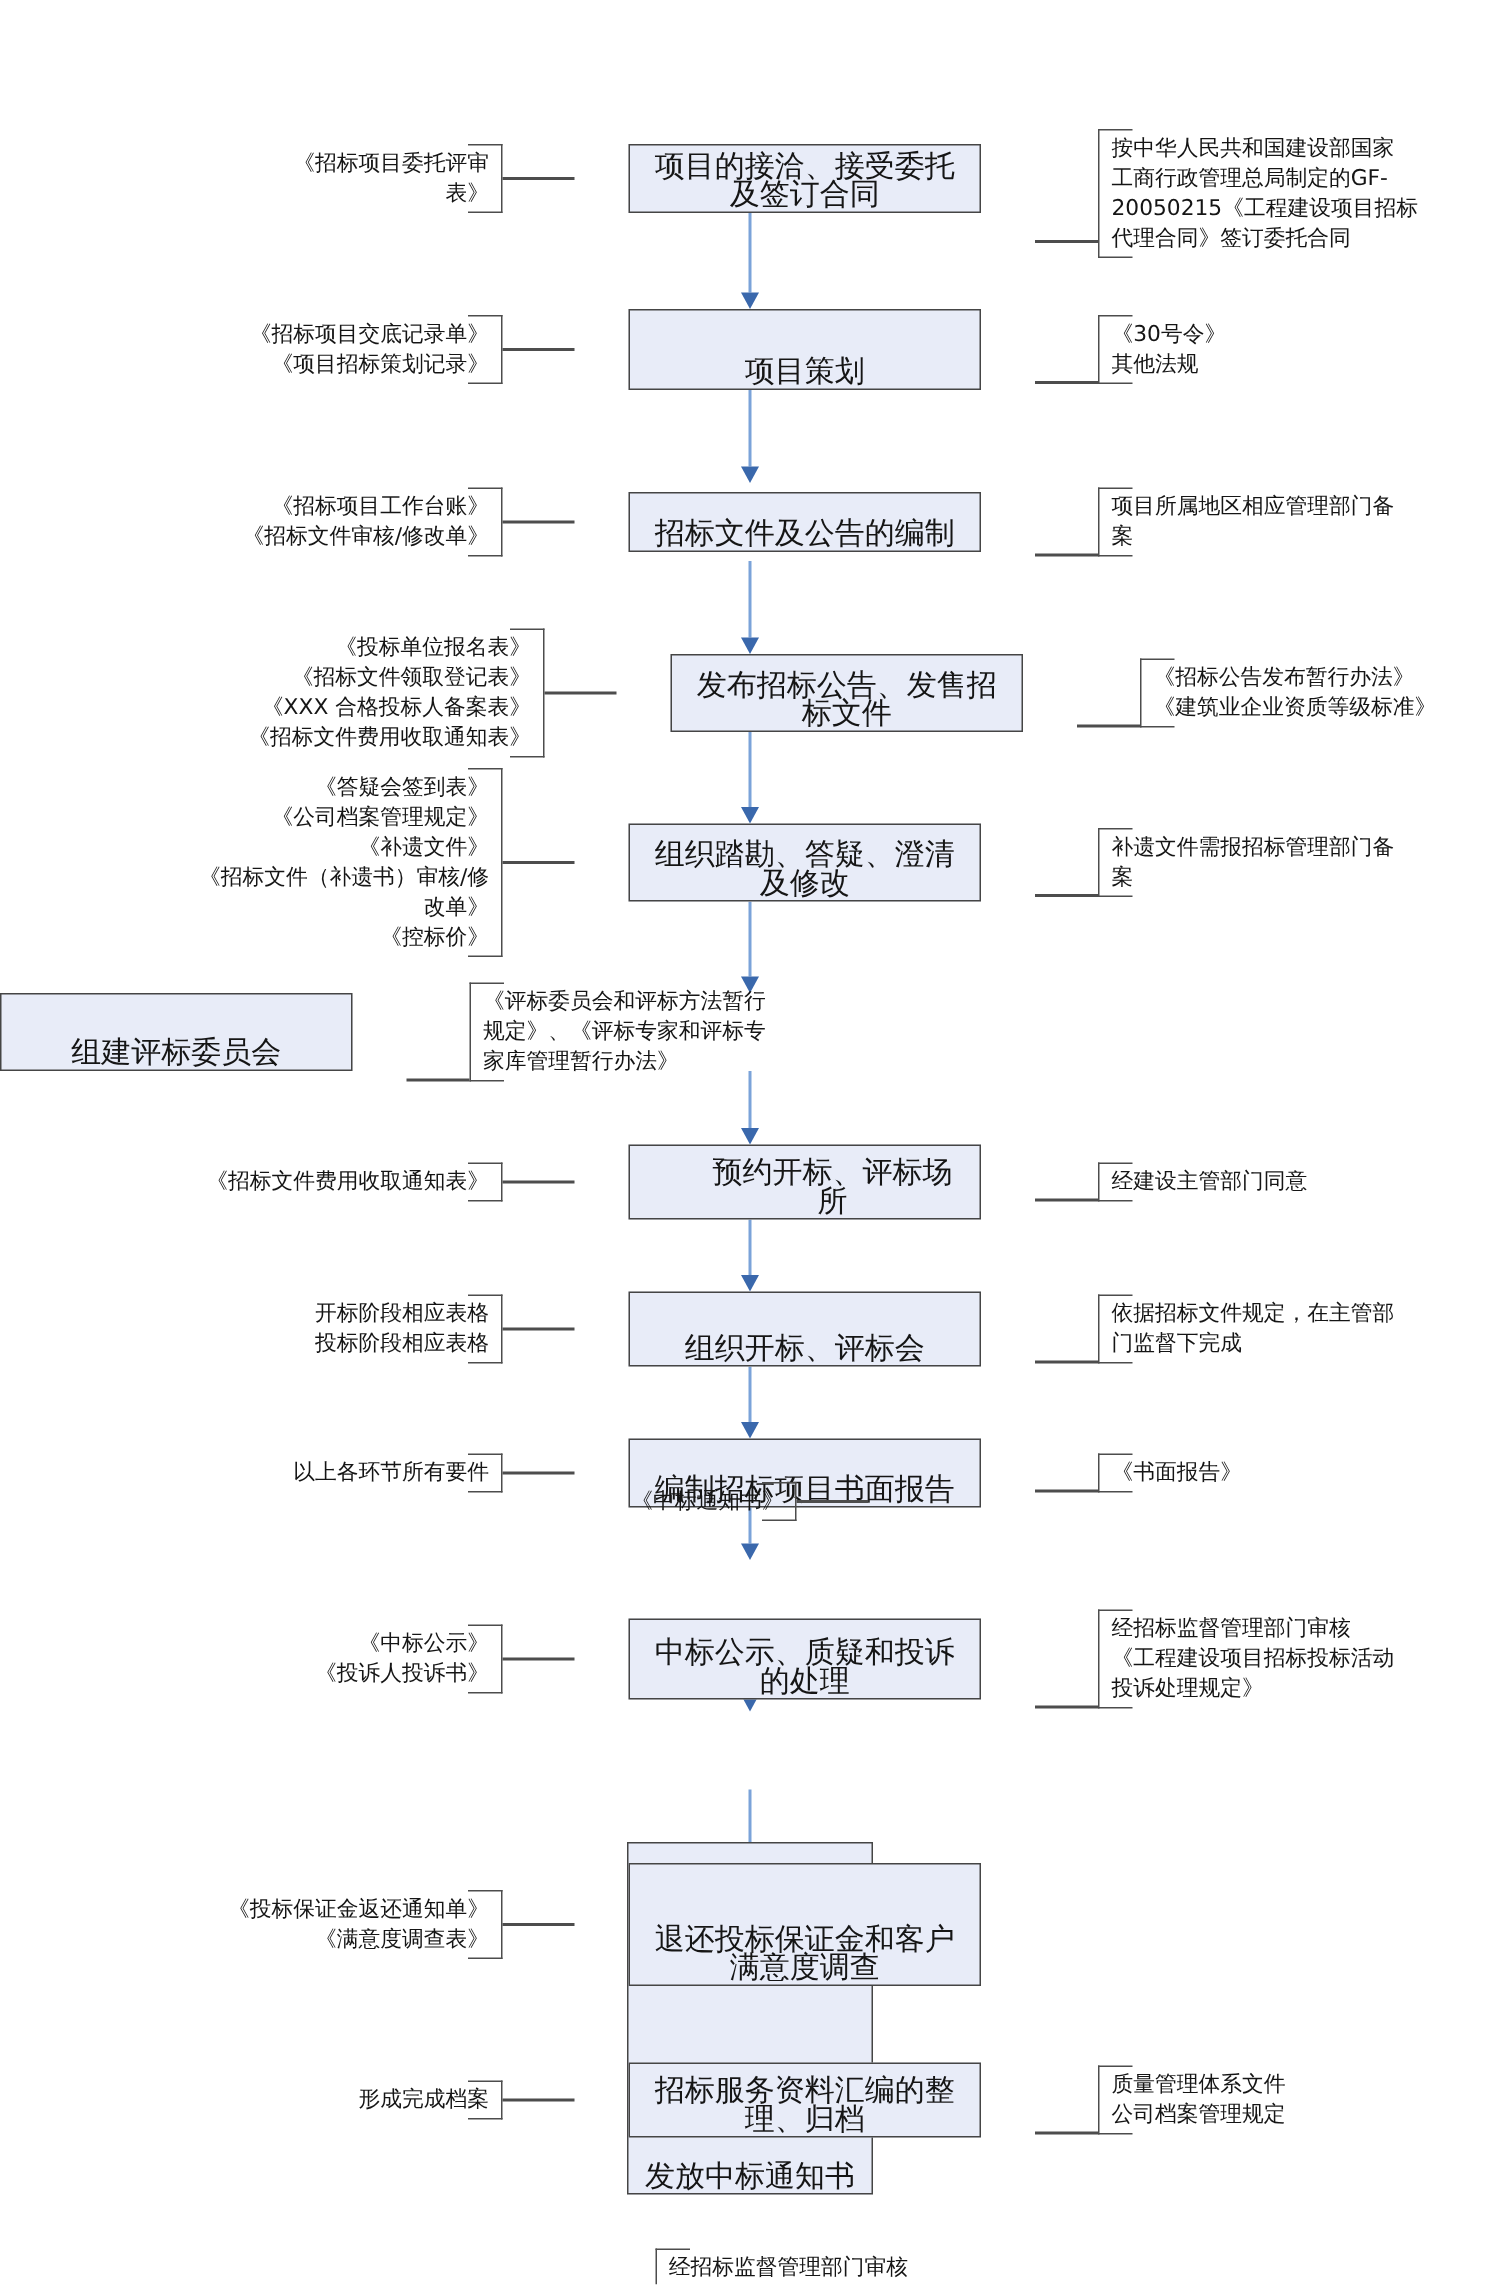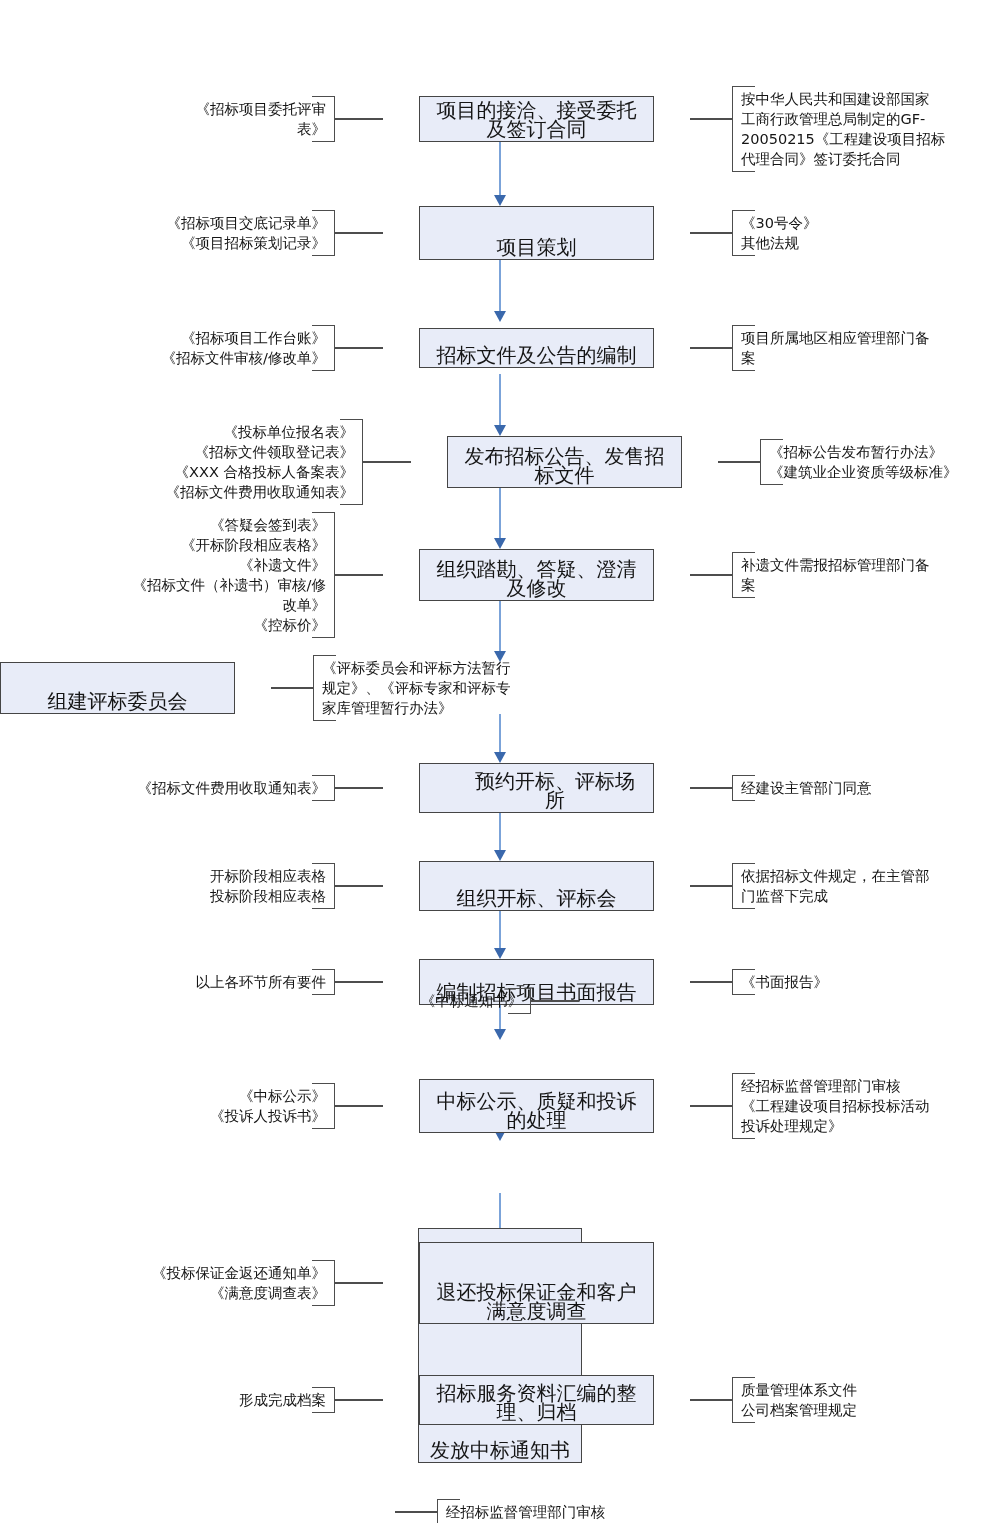--- a/index.html
+++ b/index.html
@@ -1,20 +1,20 @@
 <!DOCTYPE html>
 <html><head>
 <meta charset="utf-8">
 <style>
   html,body{margin:0;padding:0;background:#ffffff;}
   .canvas{position:relative;width:1000px;height:1523px;margin:0 auto;background:#ffffff;
           font-family:"DejaVu Sans","Liberation Sans",sans-serif;color:#151515;overflow:hidden;}
   .row{position:absolute;left:0;width:1000px;display:flex;align-items:center;transform:translateY(-50%);gap:36px;}
   .zone-left{flex:0 0 383px;display:flex;justify-content:flex-end;align-items:center;min-width:0;}
-  .zone-right{flex:1 1 auto;display:flex;justify-content:flex-start;align-items:center;min-width:0;}
+  .zone-right{flex:1 1 auto;display:flex;justify-content:flex-start;align-items:flex-end;min-width:0;}
   .conn{height:2px;background:#4d4d4d;flex:0 0 auto;}
   .conn-left{width:48px;}
   .conn-right{width:42px;}
   .box{flex:0 0 235px;box-sizing:border-box;border:1.5px solid #454545;background:#E8ECF8;
        display:flex;align-items:flex-end;justify-content:center;text-align:center;
        font-size:20px;line-height:19px;padding:2px 11px;}
   .label{position:relative;font-size:14.5px;line-height:20px;padding:3px 0;max-width:230px;}
   .label-left{text-align:right;padding-right:9px;}
   .label-right{text-align:left;padding-left:9px;}
   .bracket{position:absolute;top:0;bottom:0;width:22px;}
@@ -134,21 +134,21 @@
         <div class="line">《建筑业企业资质等级标准》</div>
       </div>
     </div>
   </div>
 
   <div class="row" style="top:575px;">
     <div class="zone-left">
       <div class="label label-left">
         <div class="bracket br-right"></div>
         <div class="line">《答疑会签到表》</div>
-        <div class="line">《开标阶段相应表格》</div>
+        <div class="line">《公司档案管理规定》</div>
         <div class="line">《补遗文件》</div>
         <div class="line">《招标文件（补遗书）审核/修</div>
         <div class="line">改单》</div>
         <div class="line">《控标价》</div>
       </div>
       <div class="conn conn-left"></div>
     </div>
     <div class="box" style="height:52px;">
       <span>组织踏勘、答疑、澄清及修改</span>
     </div>

